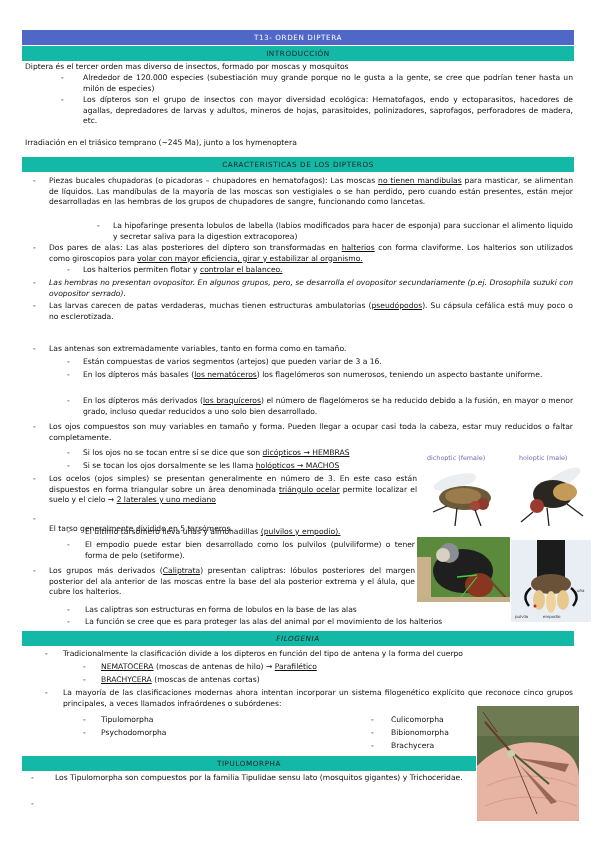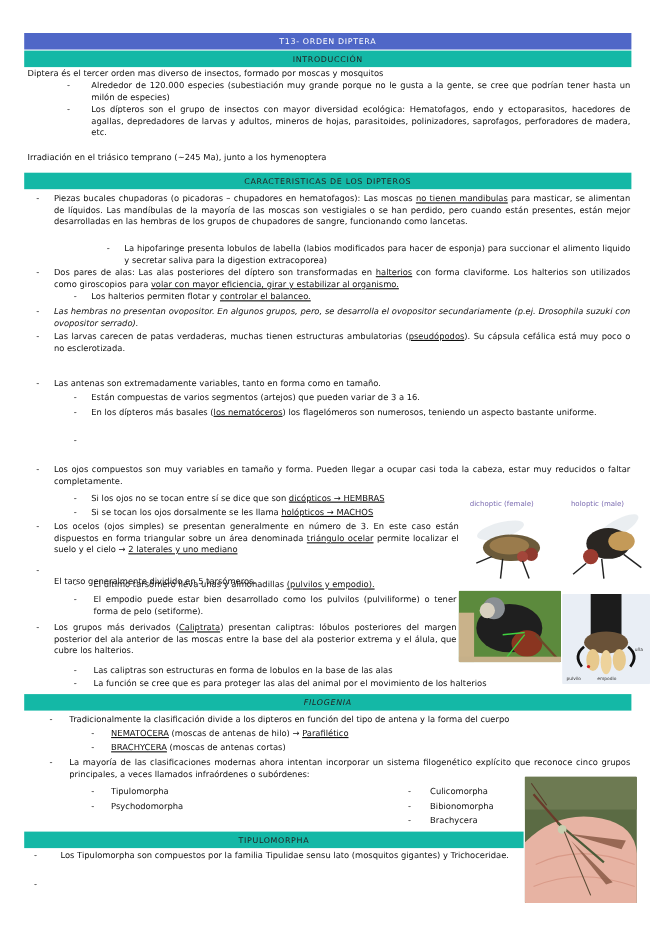--- a/index.html
+++ b/index.html
@@ -50,20 +50,21 @@
   <div class="bul" style="left:33px;top:301px;">-</div>
   <div class="txt" style="left:49px;top:301px;width:524px;"><span>Las larvas carecen de patas verdaderas, muchas tienen estructuras ambulatorias (</span><span class="u">pseudópodos</span><span>). Su cápsula cefálica está muy poco o no esclerotizada.</span></div>
 
   <div class="bul" style="left:33px;top:344px;">-</div>
   <div class="ln" style="left:49px;top:344px;">Las antenas son extremadamente variables, tanto en forma como en tamaño.</div>
   <div class="bul" style="left:67px;top:357px;">-</div>
   <div class="ln" style="left:83px;top:357px;">Están compuestas de varios segmentos (artejos) que pueden variar de 3 a 16.</div>
   <div class="bul" style="left:67px;top:370px;">-</div>
   <div class="txt" style="left:83px;top:370px;width:490px;"><span>En los dípteros más basales (</span><span class="u">los nematóceros</span><span>) los flagelómeros son numerosos, teniendo un aspecto bastante uniforme.</span></div>
   <div class="bul" style="left:67px;top:396px;">-</div>
+  <div class="txt" style="left:83px;top:396px;width:490px;"><span>En los dípteros más derivados (</span><span class="u">los braquíceros</span><span>) el número de flagelómeros se ha reducido debido a la fusión, en mayor o menor grado, incluso quedar reducidos a uno solo bien desarrollado.</span></div>
 
   <div class="bul" style="left:33px;top:422px;">-</div>
   <div class="txt" style="left:49px;top:422px;width:524px;">Los ojos compuestos son muy variables en tamaño y forma. Pueden llegar a ocupar casi toda la cabeza, estar muy reducidos o faltar completamente.</div>
   <div class="bul" style="left:67px;top:448px;">-</div>
   <div class="ln" style="left:83px;top:448px;"><span>Si los ojos no se tocan entre sí se dice que son </span><span class="u">dicópticos → HEMBRAS</span></div>
   <div class="bul" style="left:67px;top:461px;">-</div>
   <div class="ln" style="left:83px;top:461px;"><span>Si se tocan los ojos dorsalmente se les llama </span><span class="u">holópticos → MACHOS</span></div>
 
   <div class="bul" style="left:33px;top:474px;">-</div>
   <div class="txt" style="left:49px;top:474px;width:368px;"><span>Los ocelos (ojos simples) se presentan generalmente en número de 3. En este caso están dispuestos en forma triangular sobre un área denominada </span><span class="u">triángulo ocelar</span><span> permite localizar el suelo y el cielo → </span><span class="u">2 laterales y uno mediano</span></div>

